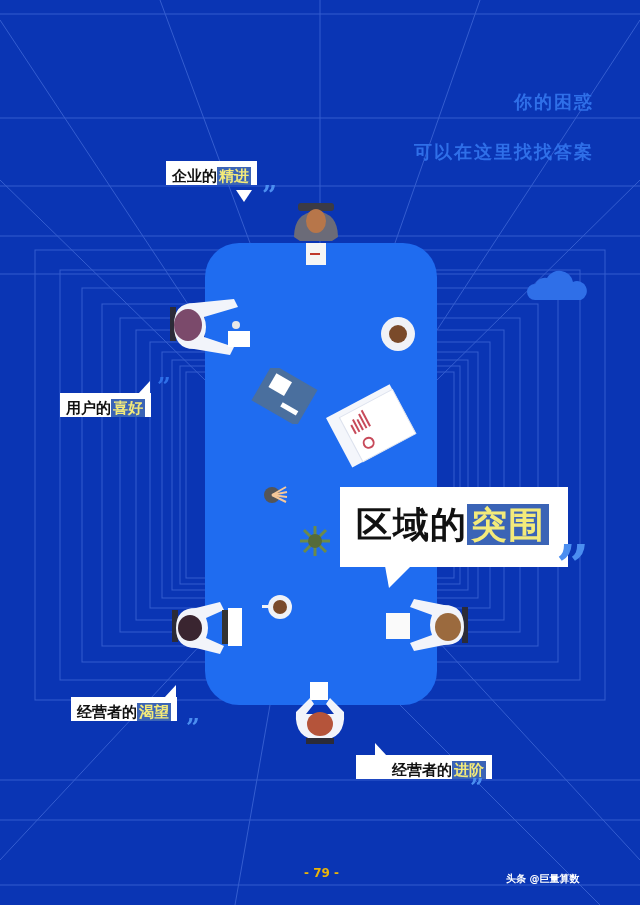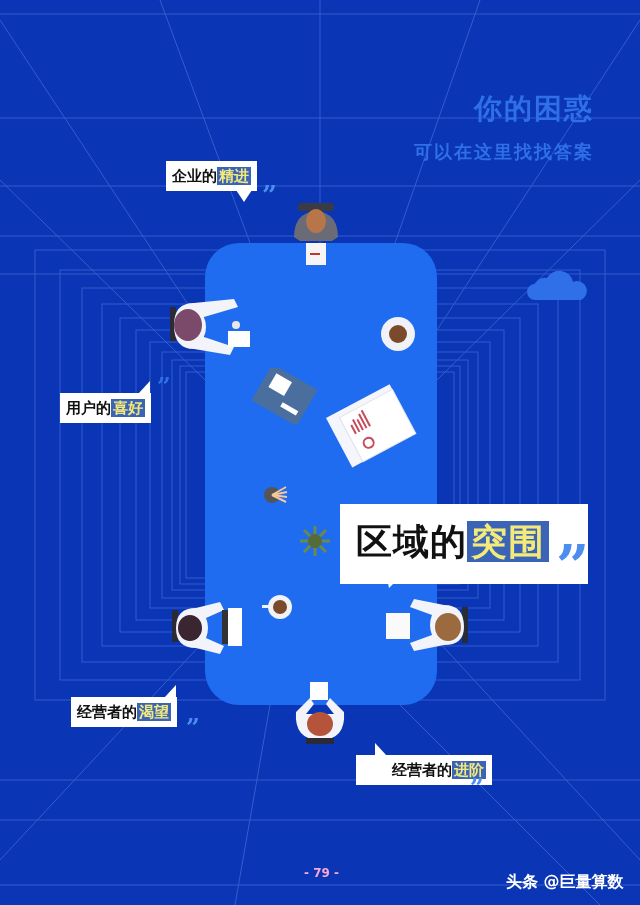--- a/index.html
+++ b/index.html
@@ -1,30 +1,30 @@
 <!DOCTYPE html>
 <html><head>
 <meta charset="utf-8">
 <style>
   html,body{margin:0;padding:0;}
   body{width:640px;height:905px;overflow:hidden;background:#0a35b4;position:relative;font-family:"DejaVu Sans","Liberation Sans",sans-serif;}
   .bg{position:absolute;left:0;top:0;width:640px;height:905px;}
   .abs{position:absolute;}
   .headline{position:absolute;right:46px;color:#2f6fe8;font-weight:bold;letter-spacing:2px;text-align:right;}
-  .h1{top:90px;font-size:28px;}
+  .h1{top:90px;font-size:18px;}
   .h2{top:140px;font-size:18px;margin-left:16px;}
-  .bubble{position:absolute;background:#fff;color:#111;font-weight:bold;font-size:15px;padding:0 6px;height:30px;line-height:30px;white-space:nowrap;}
+  .bubble{position:absolute;background:#fff;color:#111;font-weight:bold;font-size:15px;padding:0 6px;height:24px;line-height:30px;white-space:nowrap;}
   .hl{background:#3b64b6;color:#f3ea7a;padding:0 2px;}
   .quote{position:absolute;color:#4b8ef0;font-weight:bold;font-family:"DejaVu Serif",serif;}
   .table{position:absolute;left:205px;top:243px;width:232px;height:462px;background:#1f6cf0;border-radius:34px;}
-  .big-bubble{position:absolute;left:340px;top:504px;width:248px;height:80px;background:#fff;}
+  .big-bubble{position:absolute;left:340px;top:487px;width:228px;height:80px;background:#fff;}
   .big-text{position:absolute;left:16px;top:14px;font-size:36px;font-weight:bold;color:#111;letter-spacing:1px;white-space:nowrap;}
   .big-text .hl{padding:0 4px;}
-  .pagenum{position:absolute;left:304px;top:866px;color:#f9a8d4;font-size:12px;font-weight:bold;}
-  .watermark{position:absolute;left:506px;top:872px;color:#fff;font-size:16px;font-weight:bold;}
+  .pagenum{position:absolute;left:304px;top:866px;color:#eab308;font-size:12px;font-weight:bold;}
+  .watermark{position:absolute;left:506px;top:872px;color:#fff;font-size:10px;font-weight:bold;}
 </style>
 </head>
 <body>
 
 <svg class="bg" viewBox="0 0 640 905">
   <g stroke="#3f67d6" stroke-width="1" fill="none" opacity="0.8">
     <line x1="0" y1="14" x2="640" y2="14"></line>
     <line x1="0" y1="118" x2="640" y2="118"></line>
     <line x1="0" y1="186" x2="640" y2="186"></line>
     <line x1="0" y1="236" x2="640" y2="236"></line>

